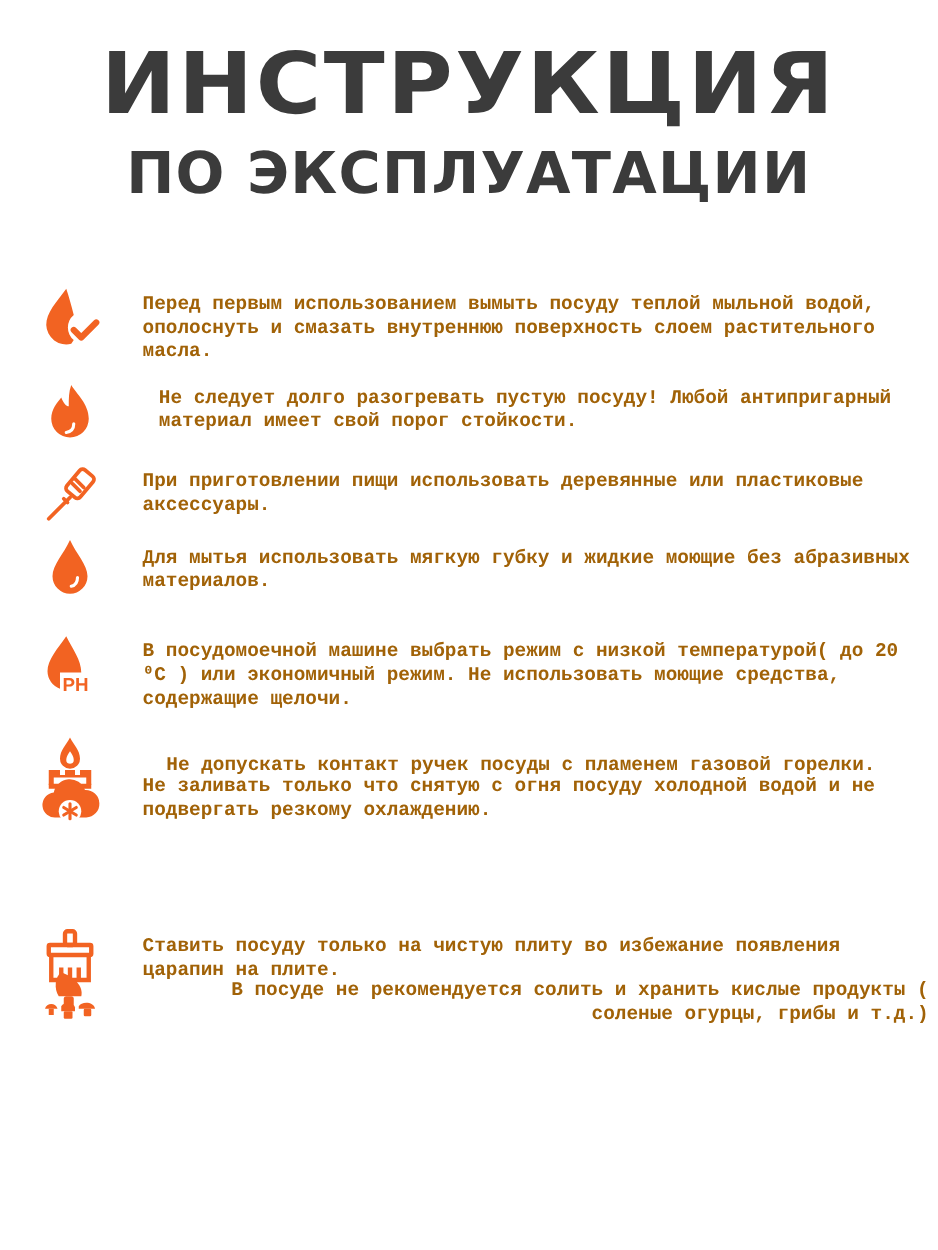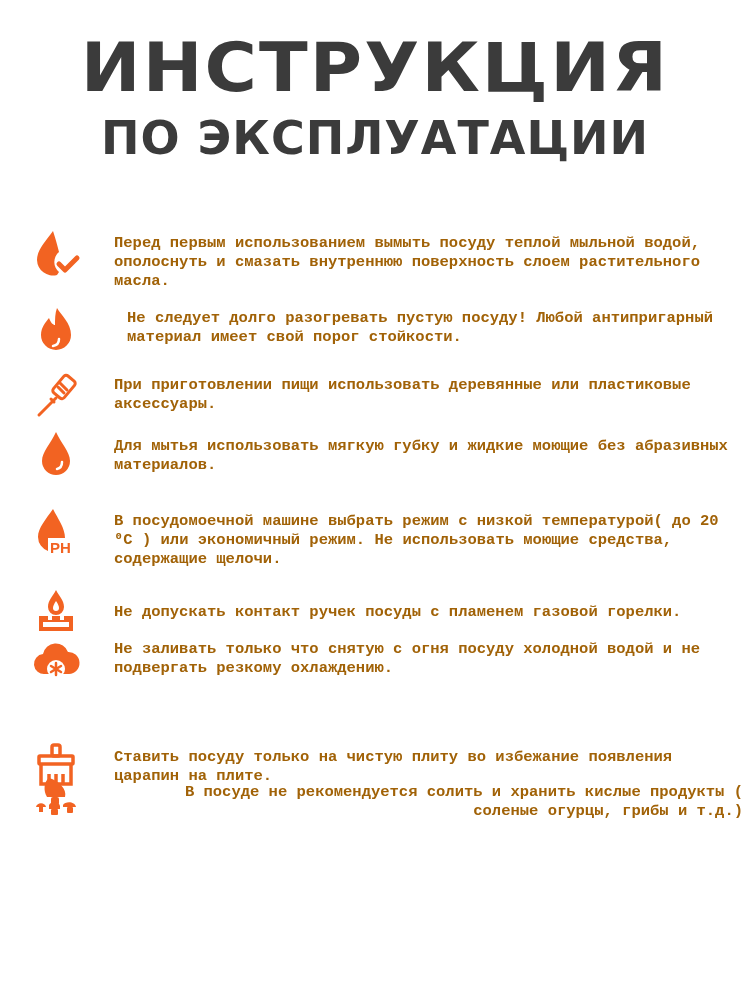--- a/index.html
+++ b/index.html
@@ -70,33 +70,33 @@
 <div class="item" style="top:506px;">
   <div class="icon">
     <svg viewBox="0 0 50 50">
         <path d="M22 3 C15 13 7 22 7 31 A15 15 0 0 0 17 45 L17 32 L34 32 C34 22 27 13 22 3Z" fill="#f26322"></path>
         <text x="19" y="47" font-family="Liberation Sans, sans-serif" font-weight="bold" font-size="15" fill="#f26322">PH</text>
       </svg>
   </div>
   <div class="text" style="margin-top:6px;">В посудомоечной машине выбрать режим с низкой температурой( до 20 ⁰С ) или экономичный режим. Не использовать моющие средства, содержащие щелочи.</div>
 </div>
 
-<div class="item" style="top:586px;">
+<div class="item" style="top:586px;gap:19px;">
   <div class="icon">
     <svg viewBox="0 0 50 50">
         <path d="M25 4 C28 10 33 14 33 21 A8 8 0 0 1 17 21 C17 14 22 10 25 4Z" fill="#f26322"></path>
         <path d="M25 15 C27 18 28 20 28 22 A3 3 0 0 1 22 22 C22 20 23 18 25 15Z" fill="#fff"></path>
         <path d="M8 30 L17 30 L17 34 L21 34 L21 30 L29 30 L29 34 L33 34 L33 30 L42 30 L42 42 L38 42 L38 36 L12 36 L12 42 L8 42Z" fill="#f26322"></path>
         <rect x="8" y="41" width="34" height="4" fill="#f26322"></rect>
       </svg>
   </div>
   <div class="text" style="margin-top:17px;">Не допускать контакт ручек посуды с пламенем газовой горелки.</div>
 </div>
 
-<div class="item" style="top:634px;">
+<div class="item" style="top:614px;">
   <div class="icon">
     <svg viewBox="0 0 50 50">
         <path d="M14 40 A10 10 0 0 1 12 20 A13 13 0 0 1 37 18 A10 10 0 0 1 38 40Z" fill="#f26322"></path>
         <circle cx="25" cy="35" r="9" fill="#fff"></circle>
         <g stroke="#f26322" stroke-width="2.5" stroke-linecap="round">
           <line x1="25" y1="29" x2="25" y2="41"></line>
           <line x1="20" y1="32" x2="30" y2="38"></line>
           <line x1="30" y1="32" x2="20" y2="38"></line>
         </g>
       </svg>

